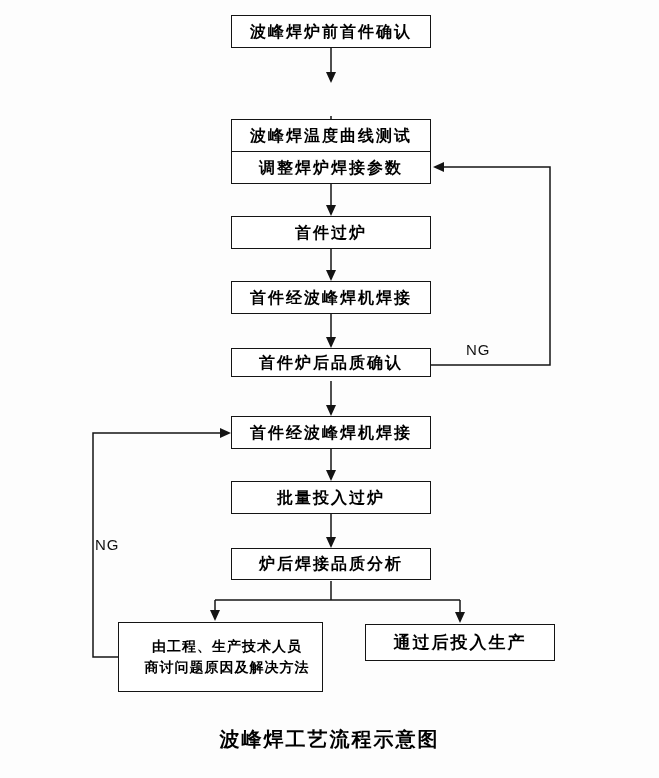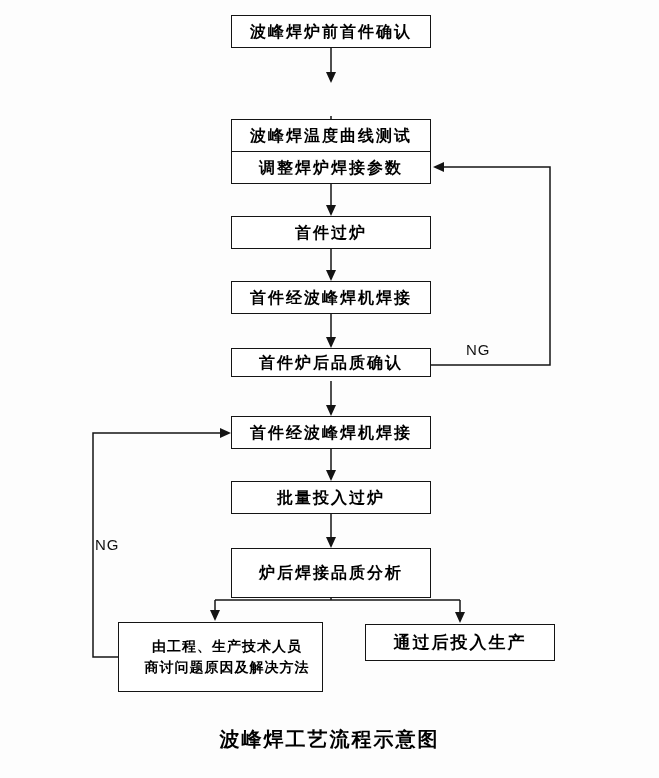--- a/index.html
+++ b/index.html
@@ -109,21 +109,21 @@
   <div class="box step" style="left:231px; top:216px; width:200px; height:33px;">首件过炉</div>
 
   <div class="box step" style="left:231px; top:281px; width:200px; height:33px;">首件经波峰焊机焊接</div>
 
   <div class="box step" style="left:231px; top:348px; width:200px; height:29px;">首件炉后品质确认</div>
 
   <div class="box step" style="left:231px; top:416px; width:200px; height:33px;">首件经波峰焊机焊接</div>
 
   <div class="box step" style="left:231px; top:481px; width:200px; height:33px;">批量投入过炉</div>
 
-  <div class="box step" style="left:231px; top:548px; width:200px; height:50px;">炉后焊接品质分析</div>
+  <div class="box step" style="left:231px; top:548px; width:200px; height:32px;">炉后焊接品质分析</div>
 
 
   <div class="box discuss" style="left:118px; top:622px; width:205px; height:70px;padding-left:13px;">
     <span>由工程、生产技术人员</span>
     <span>商讨问题原因及解决方法</span>
   </div>
 
   <div class="box production" style="left:365px; top:624px; width:190px; height:37px;">通过后投入生产</div>
 
   <div class="ng" style="left:466px; top:341px;">NG</div>

